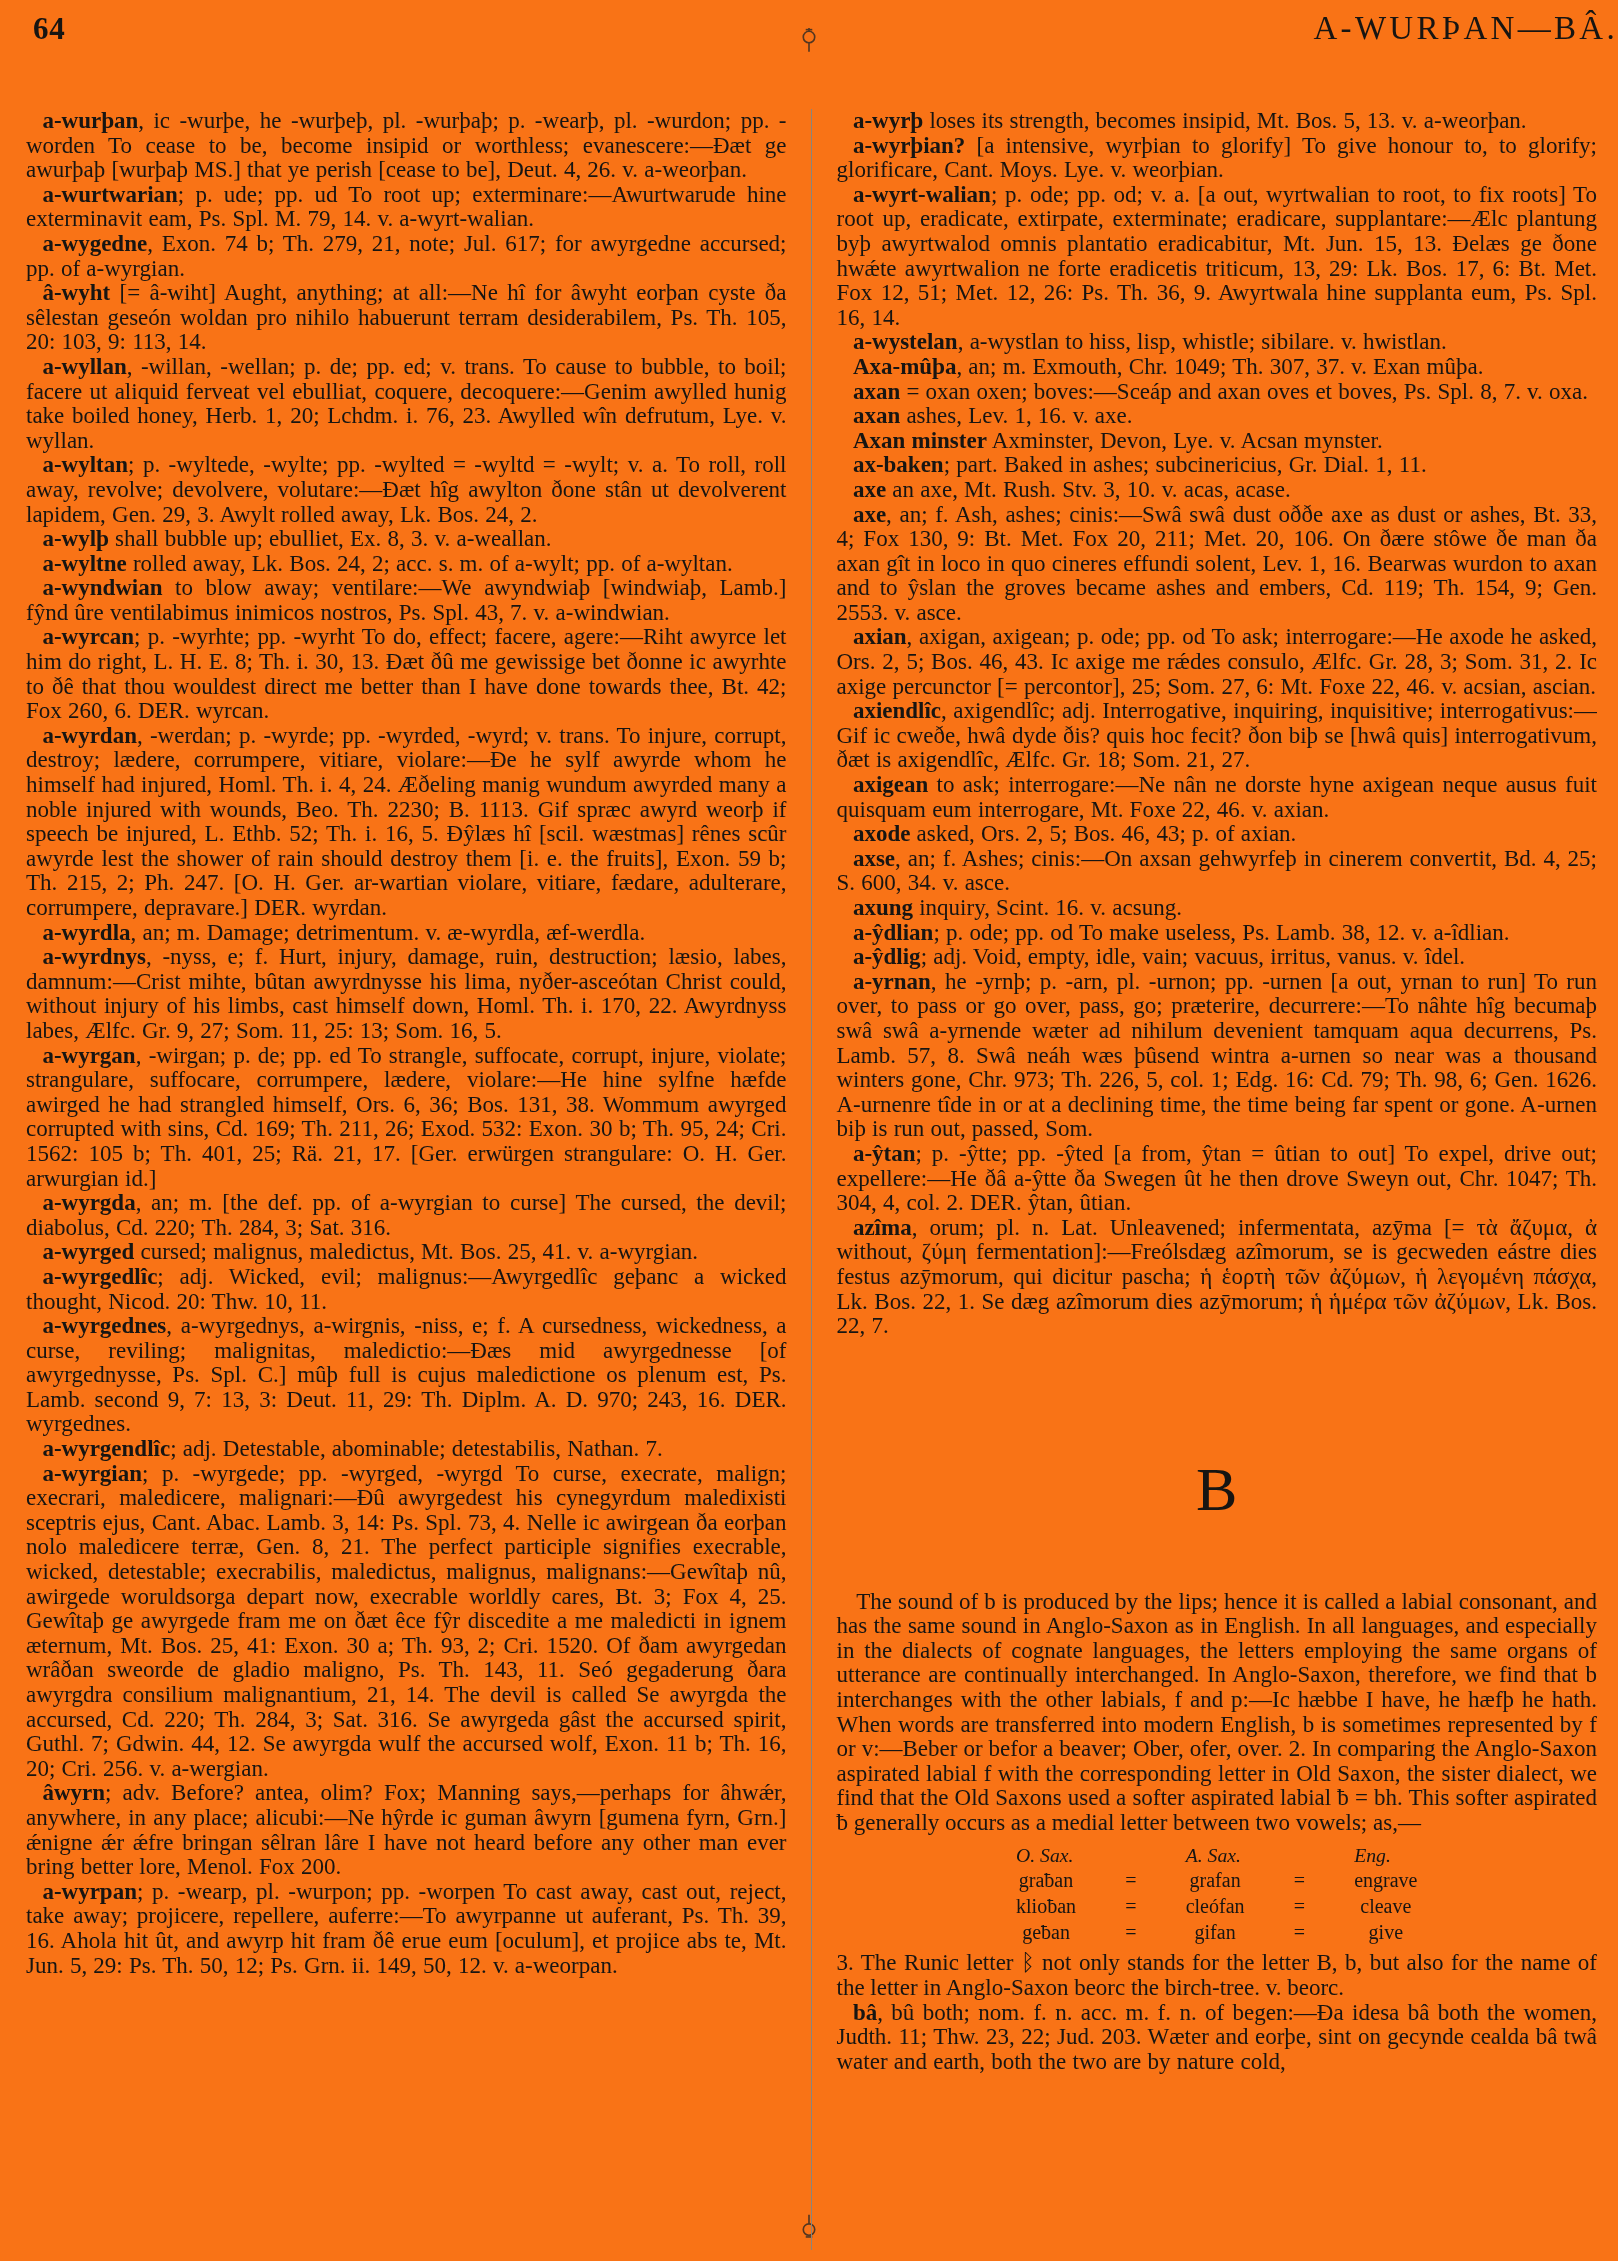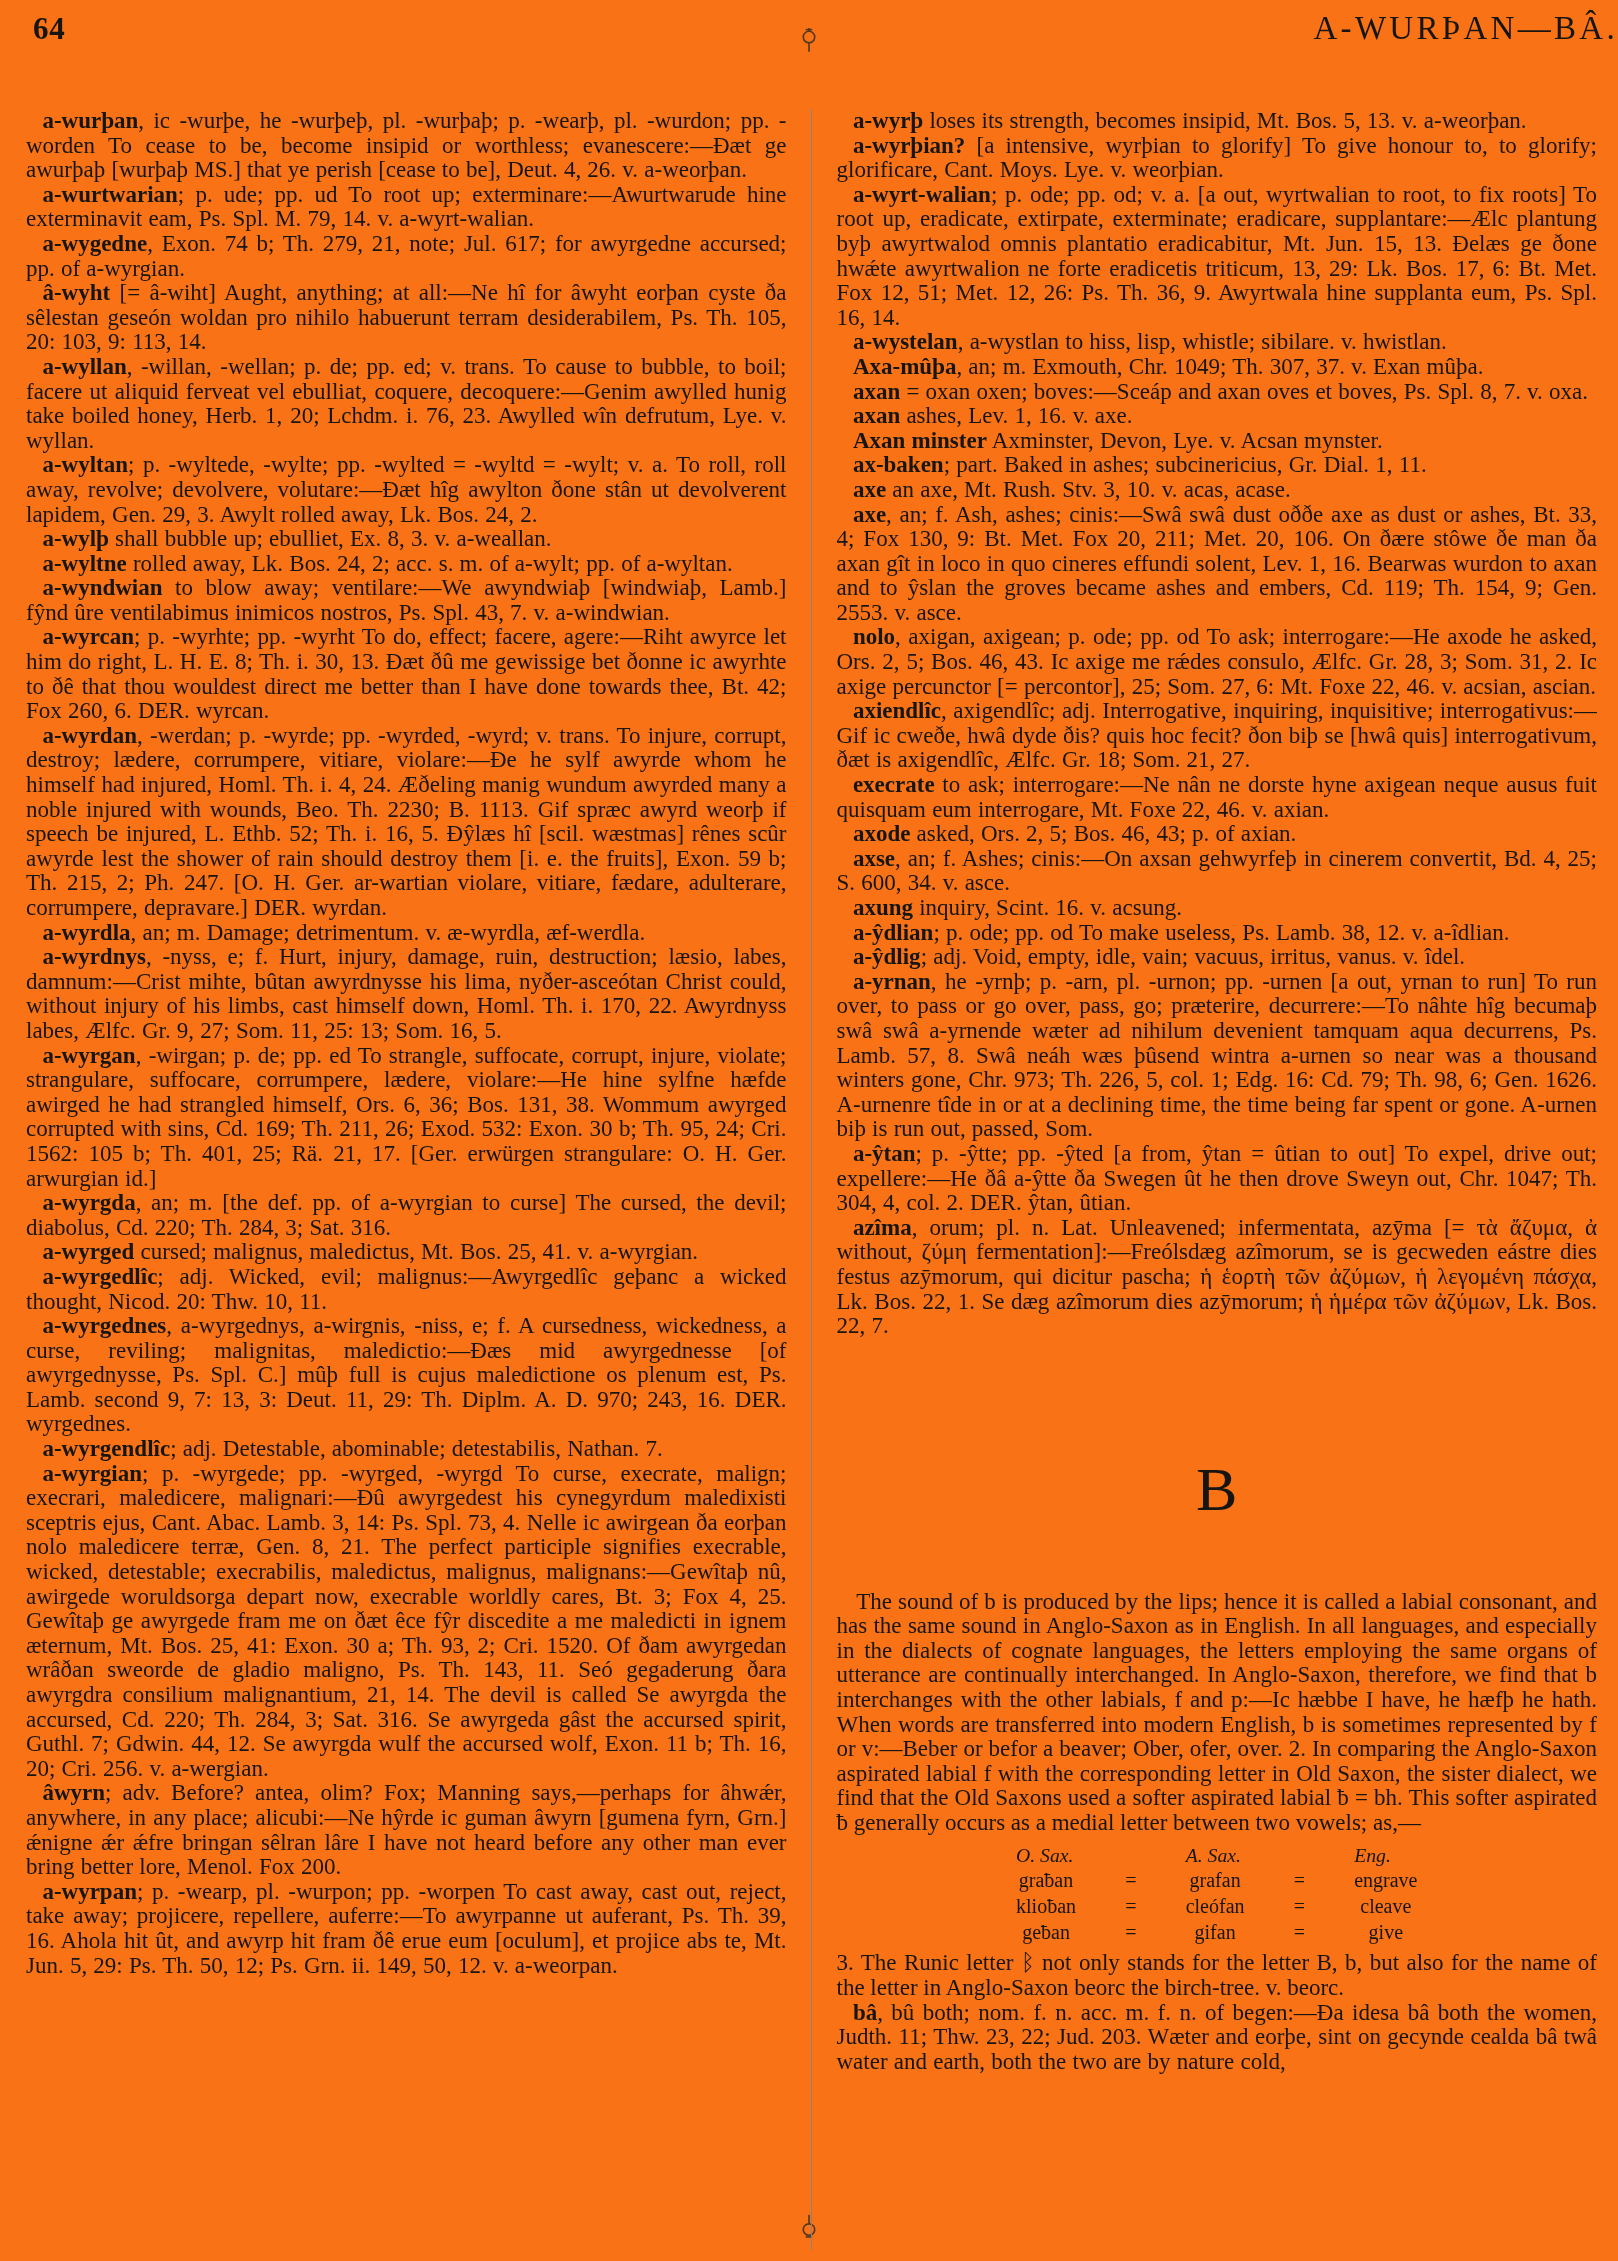--- a/index.html
+++ b/index.html
@@ -111,23 +111,23 @@
           <p class="entry"><span class="headword">a-wyrþian?</span><span> [a intensive, wyrþian to glorify] To give honour to, to glorify; glorificare, Cant. Moys. Lye. v. weorþian.</span></p>
           <p class="entry"><span class="headword">a-wyrt-walian</span><span>; p. ode; pp. od; v. a. [a out, wyrtwalian to root, to fix roots] To root up, eradicate, extirpate, exterminate; eradicare, supplantare:—Ælc plantung byþ awyrtwalod omnis plantatio eradicabitur, Mt. Jun. 15, 13. Ðelæs ge ðone hwǽte awyrtwalion ne forte eradicetis triticum, 13, 29: Lk. Bos. 17, 6: Bt. Met. Fox 12, 51; Met. 12, 26: Ps. Th. 36, 9. Awyrtwala hine supplanta eum, Ps. Spl. 16, 14.</span></p>
           <p class="entry"><span class="headword">a-wystelan</span><span>, a-wystlan to hiss, lisp, whistle; sibilare. v. hwistlan.</span></p>
           <p class="entry"><span class="headword">Axa-mûþa</span><span>, an; m. Exmouth, Chr. 1049; Th. 307, 37. v. Exan mûþa.</span></p>
           <p class="entry"><span class="headword">axan</span><span> = oxan oxen; boves:—Sceáp and axan oves et boves, Ps. Spl. 8, 7. v. oxa.</span></p>
           <p class="entry"><span class="headword">axan</span><span> ashes, Lev. 1, 16. v. axe.</span></p>
           <p class="entry"><span class="headword">Axan minster</span><span> Axminster, Devon, Lye. v. Acsan mynster.</span></p>
           <p class="entry"><span class="headword">ax-baken</span><span>; part. Baked in ashes; subcinericius, Gr. Dial. 1, 11.</span></p>
           <p class="entry"><span class="headword">axe</span><span> an axe, Mt. Rush. Stv. 3, 10. v. acas, acase.</span></p>
           <p class="entry"><span class="headword">axe</span><span>, an; f. Ash, ashes; cinis:—Swâ swâ dust oððe axe as dust or ashes, Bt. 33, 4; Fox 130, 9: Bt. Met. Fox 20, 211; Met. 20, 106. On ðære stôwe ðe man ða axan gît in loco in quo cineres effundi solent, Lev. 1, 16. Bearwas wurdon to axan and to ŷslan the groves became ashes and embers, Cd. 119; Th. 154, 9; Gen. 2553. v. asce.</span></p>
-          <p class="entry"><span class="headword">nolo</span><span>, axigan, axigean; p. ode; pp. od To ask; interrogare:—He axode he asked, Ors. 2, 5; Bos. 46, 43. Ic axige me rǽdes consulo, Ælfc. Gr. 28, 3; Som. 31, 2. Ic axige percunctor [= percontor], 25; Som. 27, 6: Mt. Foxe 22, 46. v. acsian, ascian.</span></p>
+          <p class="entry"><span class="headword">axian</span><span>, axigan, axigean; p. ode; pp. od To ask; interrogare:—He axode he asked, Ors. 2, 5; Bos. 46, 43. Ic axige me rǽdes consulo, Ælfc. Gr. 28, 3; Som. 31, 2. Ic axige percunctor [= percontor], 25; Som. 27, 6: Mt. Foxe 22, 46. v. acsian, ascian.</span></p>
           <p class="entry"><span class="headword">axiendlîc</span><span>, axigendlîc; adj. Interrogative, inquiring, inquisitive; interrogativus:—Gif ic cweðe, hwâ dyde ðis? quis hoc fecit? ðon biþ se [hwâ quis] interrogativum, ðæt is axigendlîc, Ælfc. Gr. 18; Som. 21, 27.</span></p>
-          <p class="entry"><span class="headword">execrate</span><span> to ask; interrogare:—Ne nân ne dorste hyne axigean neque ausus fuit quisquam eum interrogare, Mt. Foxe 22, 46. v. axian.</span></p>
+          <p class="entry"><span class="headword">axigean</span><span> to ask; interrogare:—Ne nân ne dorste hyne axigean neque ausus fuit quisquam eum interrogare, Mt. Foxe 22, 46. v. axian.</span></p>
           <p class="entry"><span class="headword">axode</span><span> asked, Ors. 2, 5; Bos. 46, 43; p. of axian.</span></p>
           <p class="entry"><span class="headword">axse</span><span>, an; f. Ashes; cinis:—On axsan gehwyrfeþ in cinerem convertit, Bd. 4, 25; S. 600, 34. v. asce.</span></p>
           <p class="entry"><span class="headword">axung</span><span> inquiry, Scint. 16. v. acsung.</span></p>
           <p class="entry"><span class="headword">a-ŷdlian</span><span>; p. ode; pp. od To make useless, Ps. Lamb. 38, 12. v. a-îdlian.</span></p>
           <p class="entry"><span class="headword">a-ŷdlig</span><span>; adj. Void, empty, idle, vain; vacuus, irritus, vanus. v. îdel.</span></p>
           <p class="entry"><span class="headword">a-yrnan</span><span>, he -yrnþ; p. -arn, pl. -urnon; pp. -urnen [a out, yrnan to run] To run over, to pass or go over, pass, go; præterire, decurrere:—To nâhte hîg becumaþ swâ swâ a-yrnende wæter ad nihilum devenient tamquam aqua decurrens, Ps. Lamb. 57, 8. Swâ neáh wæs þûsend wintra a-urnen so near was a thousand winters gone, Chr. 973; Th. 226, 5, col. 1; Edg. 16: Cd. 79; Th. 98, 6; Gen. 1626. A-urnenre tîde in or at a declining time, the time being far spent or gone. A-urnen biþ is run out, passed, Som.</span></p>
           <p class="entry"><span class="headword">a-ŷtan</span><span>; p. -ŷtte; pp. -ŷted [a from, ŷtan = ûtian to out] To expel, drive out; expellere:—He ðâ a-ŷtte ða Swegen ût he then drove Sweyn out, Chr. 1047; Th. 304, 4, col. 2. DER. ŷtan, ûtian.</span></p>
           <p class="entry"><span class="headword">azîma</span><span>, orum; pl. n. Lat. Unleavened; infermentata, azȳma [= τὰ ἄζυμα, ἀ without, ζύμη fermentation]:—Freólsdæg azîmorum, se is gecweden eástre dies festus azȳmorum, qui dicitur pascha; ἡ ἑορτὴ τῶν ἀζύμων, ἡ λεγομένη πάσχα, Lk. Bos. 22, 1. Se dæg azîmorum dies azȳmorum; ἡ ἡμέρα τῶν ἀζύμων, Lk. Bos. 22, 7.</span></p>
         </div>
 

